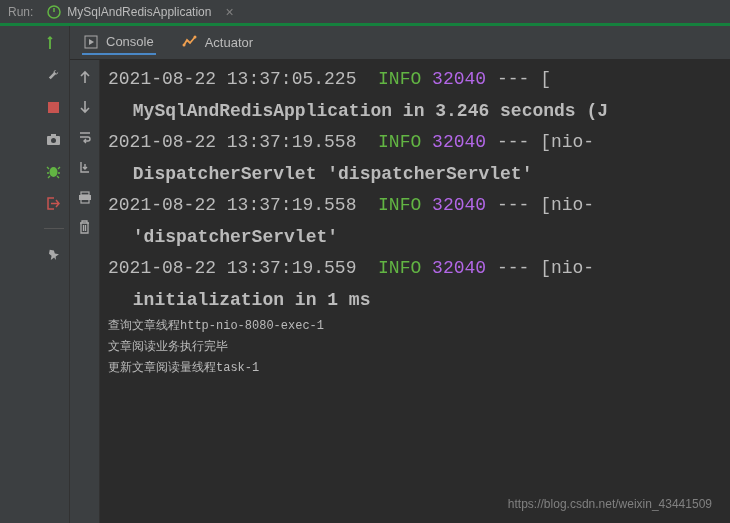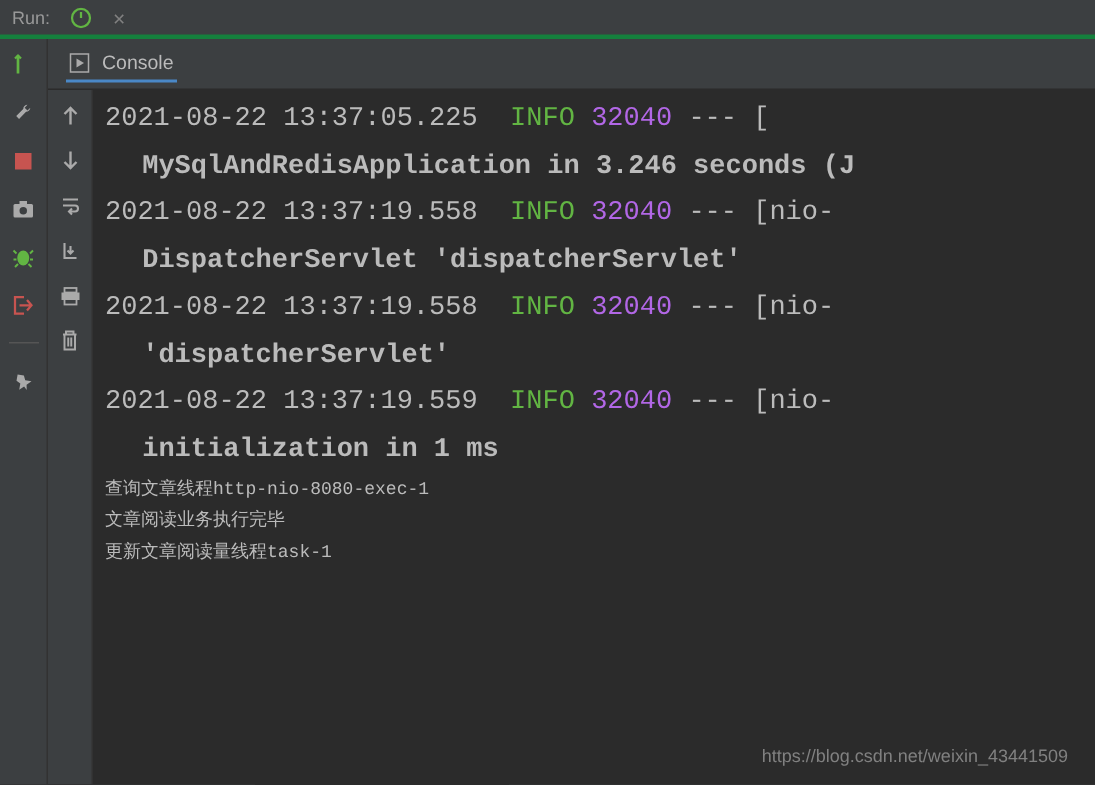--- a/index.html
+++ b/index.html
@@ -38,20 +38,21 @@
       font-size: 13px;
     }
     .close-tab {
       color: #808080;
       margin-left: 8px;
       font-size: 14px;
     }
     .main-area {
       display: flex;
       height: calc(100% - 26px);
+      margin-left: 38px;
     }
     .left-toolbar {
       width: 32px;
       background: #3c3f41;
       display: flex;
       flex-direction: column;
       align-items: center;
       padding-top: 8px;
       gap: 14px;
       border-right: 1px solid #323232;
@@ -146,20 +147,21 @@
 
 <div class="top-bar">
   <span class="run-label">Run:</span>
   <div class="run-config">
     <span class="run-config-icon">
       <svg width="14" height="14" viewBox="0 0 14 14">
           <circle cx="7" cy="7" r="6" fill="none" stroke="#62b543" stroke-width="1.5"></circle>
           <path d="M7 3 L7 7" stroke="#62b543" stroke-width="1.5"></path>
         </svg>
     </span>
+    <span>MySqlAndRedisApplication</span>
     <span class="close-tab">×</span>
   </div>
 </div>
 
 <div class="main-area">
   <div class="left-toolbar">
     <div class="tb-icon">
       <svg width="16" height="16" viewBox="0 0 16 16">
           <path d="M4 2 L4 14 M4 8 A5 5 0 1 1 4 8" fill="none" stroke="#62b543" stroke-width="1.8"></path>
           <path d="M2 4 L4 2 L6 4" fill="none" stroke="#62b543" stroke-width="1.5"></path>
@@ -205,20 +207,30 @@
     <div class="tabs-bar">
       <div class="tab active">
         <span>
           <svg width="14" height="14" viewBox="0 0 14 14">
               <rect x="1" y="1" width="12" height="12" fill="none" stroke="#aaaaaa" stroke-width="1"></rect>
               <path d="M5 4 L10 7 L5 10 Z" fill="#aaaaaa"></path>
             </svg>
         </span>
         <span>Console</span>
       </div>
+      <div class="tab">
+        <span>
+          <svg width="15" height="15" viewBox="0 0 15 15">
+              <path d="M2 10 L5 5 L8 8 L13 2" fill="none" stroke="#f0a050" stroke-width="1.8"></path>
+              <circle cx="2" cy="10" r="1.5" fill="#f0a050"></circle>
+              <circle cx="13" cy="2" r="1.5" fill="#f0a050"></circle>
+            </svg>
+        </span>
+        <span>Actuator</span>
+      </div>
     </div>
 
     <div class="console-body">
       <div class="console-toolbar">
         <div class="tb-icon">
           <svg width="12" height="14" viewBox="0 0 12 14">
               <path d="M6 13 L6 2 M2 6 L6 2 L10 6" fill="none" stroke="#aaaaaa" stroke-width="1.6"></path>
             </svg>
         </div>
         <div class="tb-icon">

